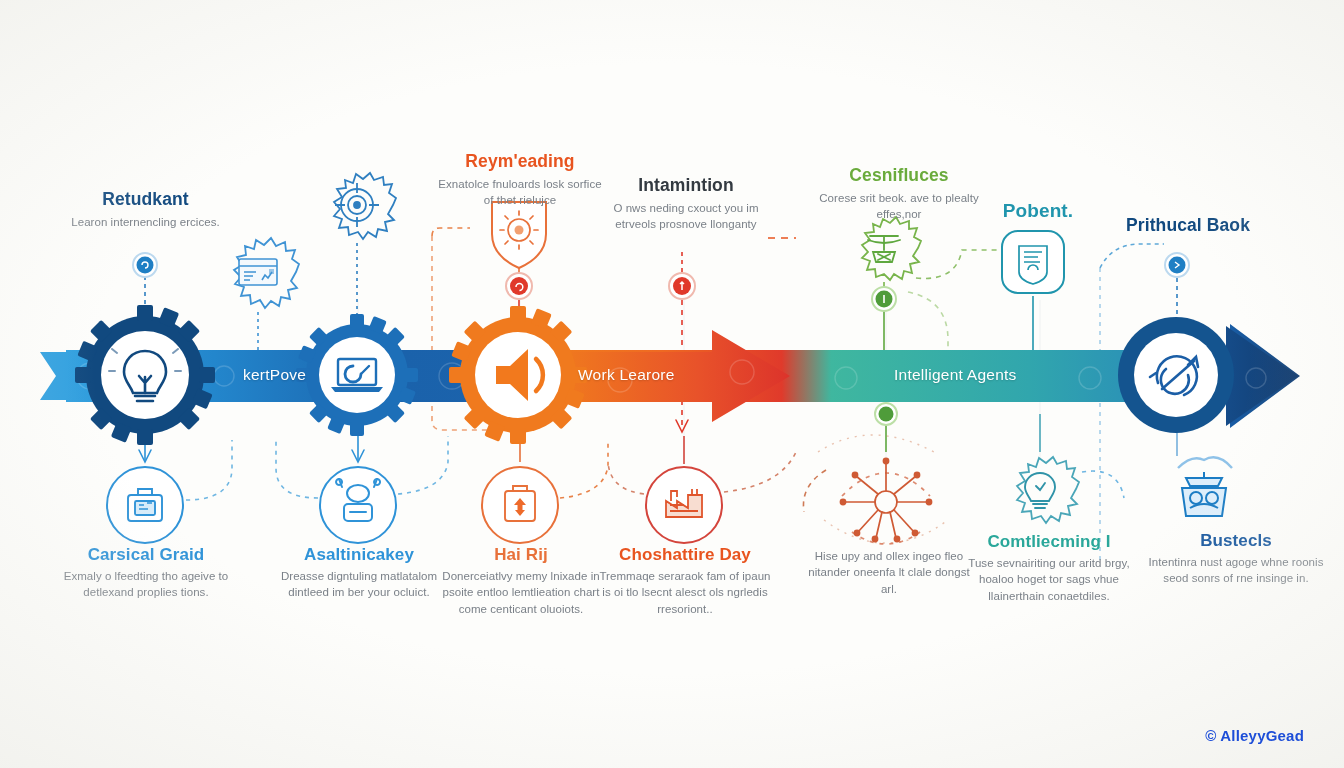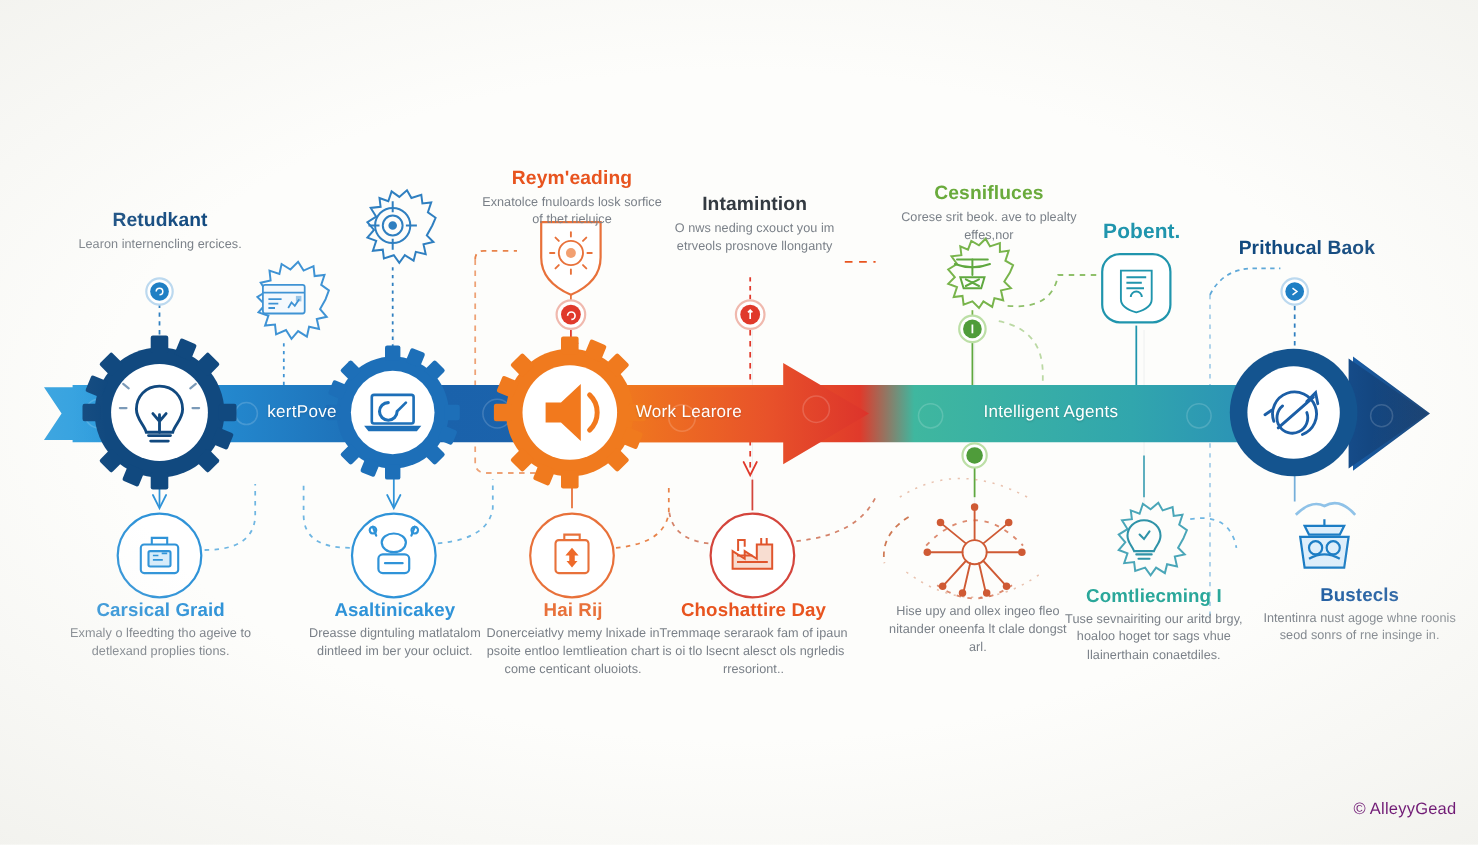--- a/index.html
+++ b/index.html
@@ -31,23 +31,23 @@
   .bot .c-title{font-size:17px;}
 
   
   .band-label{
     position:absolute;color:#ffffff;font-size:15.5px;
     letter-spacing:.25px;white-space:nowrap;
     text-shadow:0 1px 2px rgba(0,0,0,.18);
   }
 
   .watermark{
-    position:absolute;right:20px;bottom:24px;
-    font-size:15px;color:#701a75;letter-spacing:.2px;
-    font-weight:normal;
+    position:absolute;right:40px;bottom:24px;
+    font-size:15px;color:#1d4ed8;letter-spacing:.2px;
+    font-weight:bold;
   }
 </style>
 </head>
 <body>
 
 <div id="stage">
 
   <svg class="layer" viewBox="0 0 1344 768">
     <defs>
       <linearGradient id="bandGrad" x1="0" y1="0" x2="1" y2="0">

